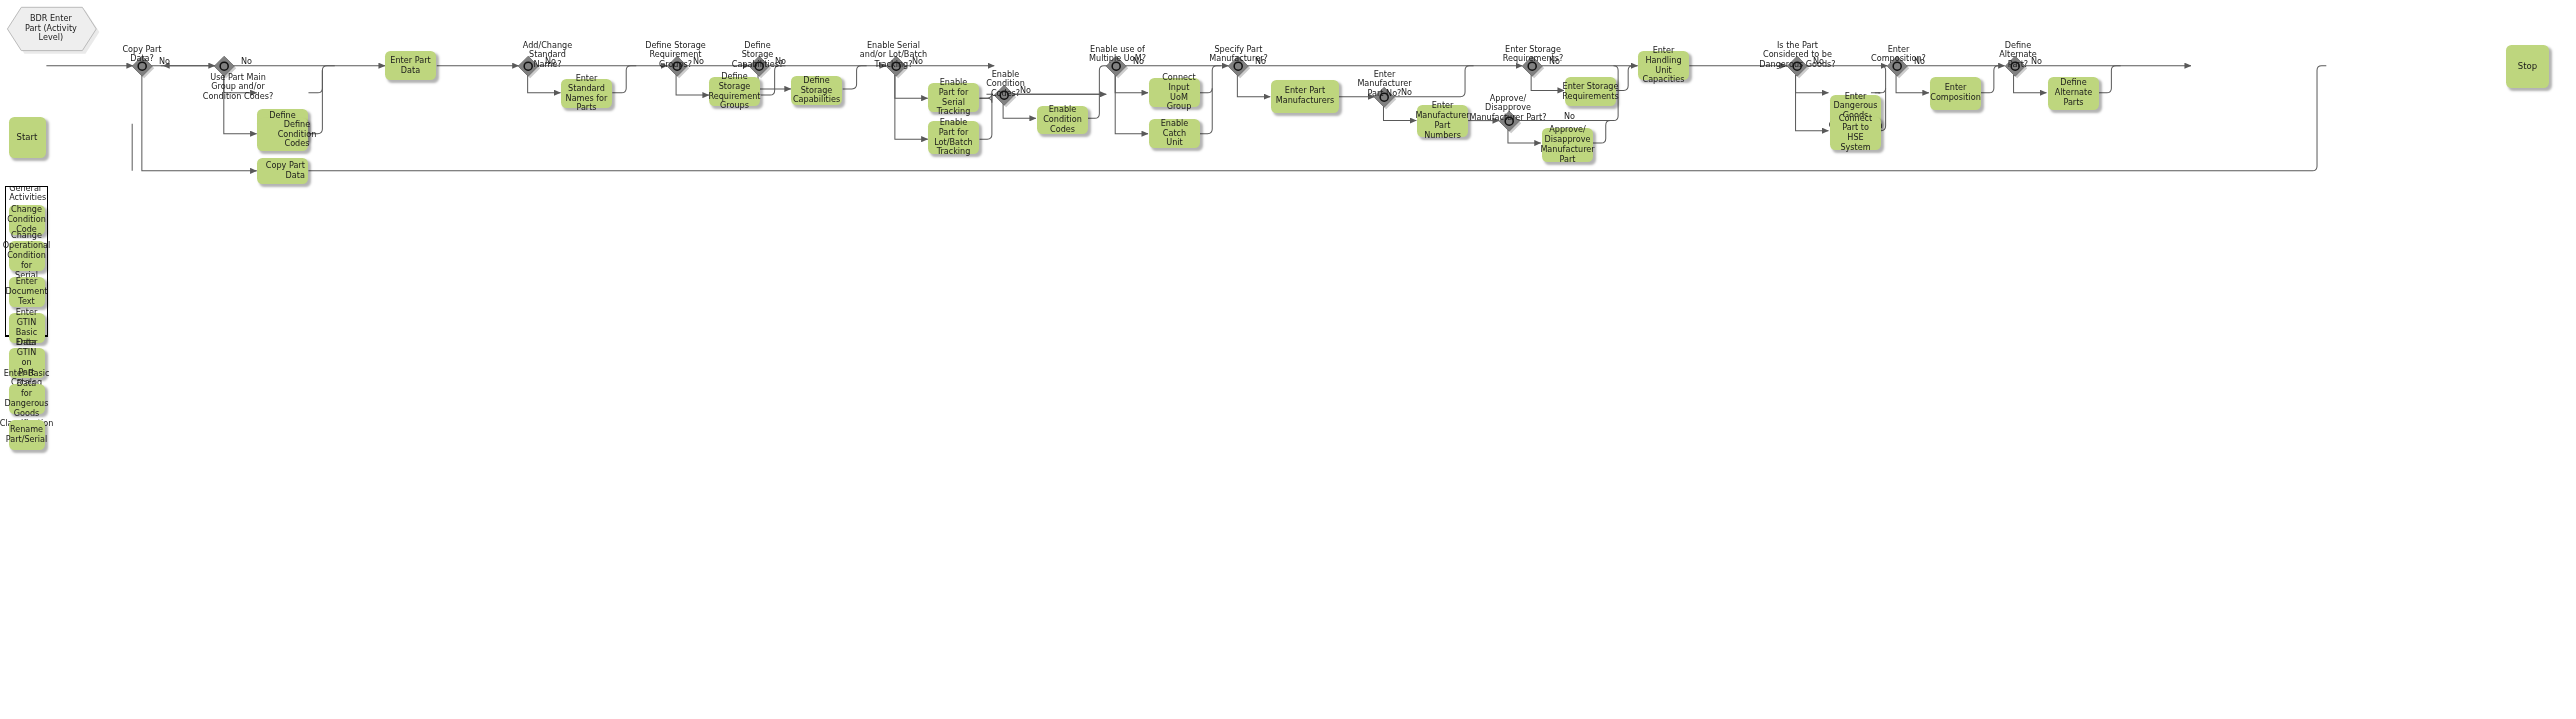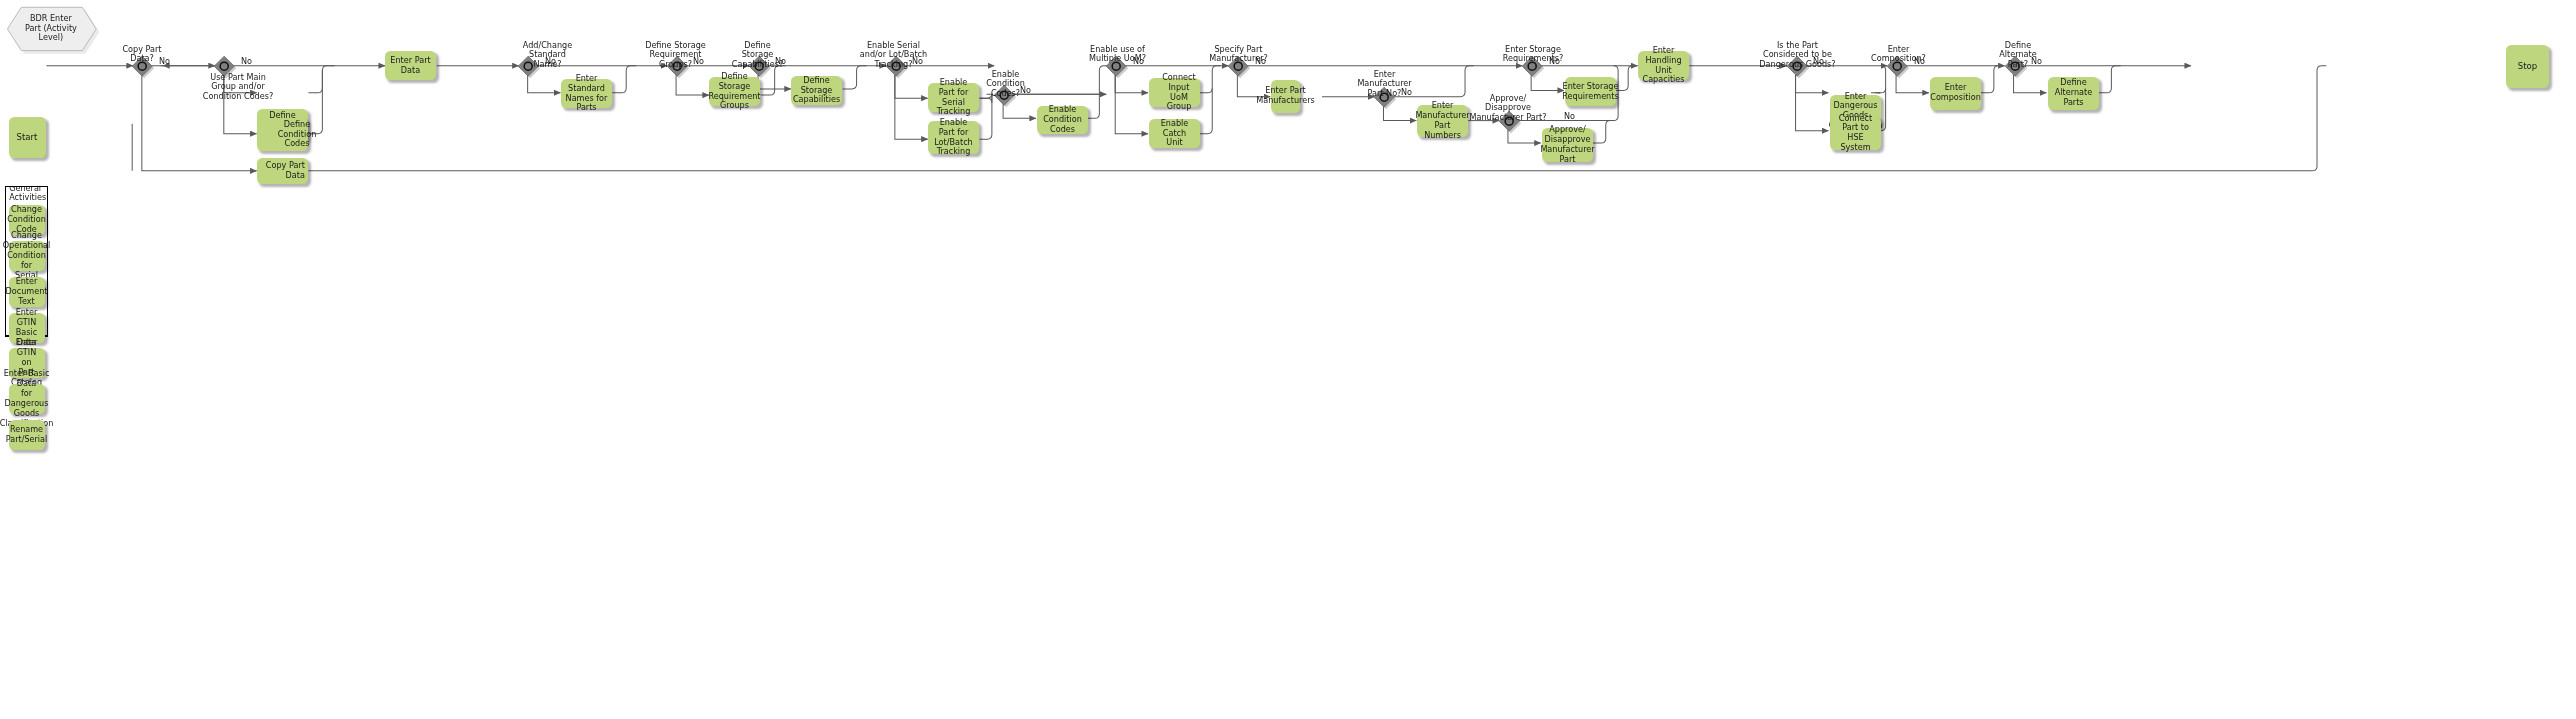--- a/index.html
+++ b/index.html
@@ -479,21 +479,21 @@
 Lot/Batch
 Tracking</div>
   <div class="task" style="left:1037px; top:106px; width:51px; height:28px;">Enable Condition
 Codes</div>
 
   <div class="task" style="left:1149px; top:78px; width:51px; height:29px;padding-left:12px;">Connect Input
 UoM Group</div>
   <div class="task" style="left:1149px; top:119px; width:51px; height:29px;">Enable Catch
 Unit</div>
 
-  <div class="task" style="left:1271px; top:80px; width:29px; height:32.5px;">Enter Part
+  <div class="task" style="left:1271px; top:80px; width:68px; height:32.5px;">Enter Part
 Manufacturers</div>
   <div class="task" style="left:1417px; top:105px; width:51px; height:32px;">Enter
 Manufacturer
 Part Numbers</div>
   <div class="task" style="left:1542px; top:128px; width:51px; height:34px;">Approve/
 Disapprove
 Manufacturer
 Part</div>
 
   <div class="task" style="left:1565px; top:77px; width:51px; height:29px;">Enter Storage

